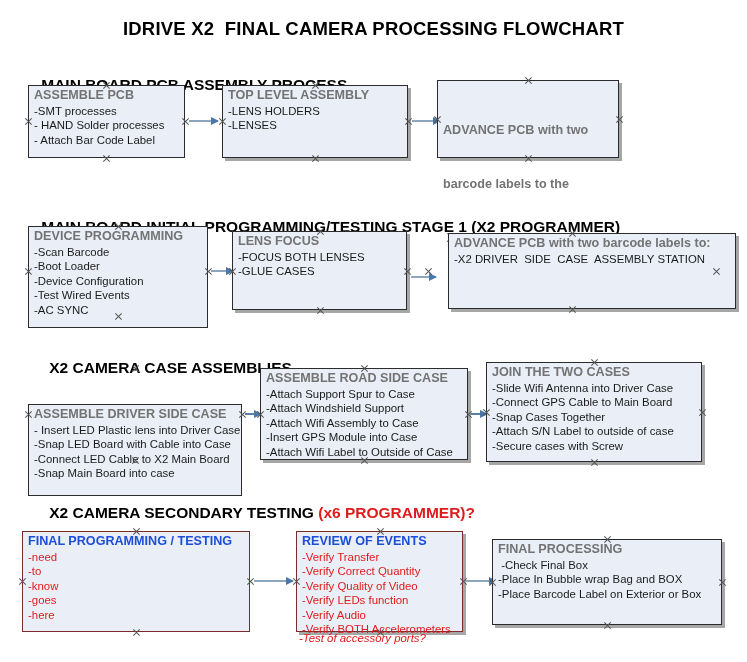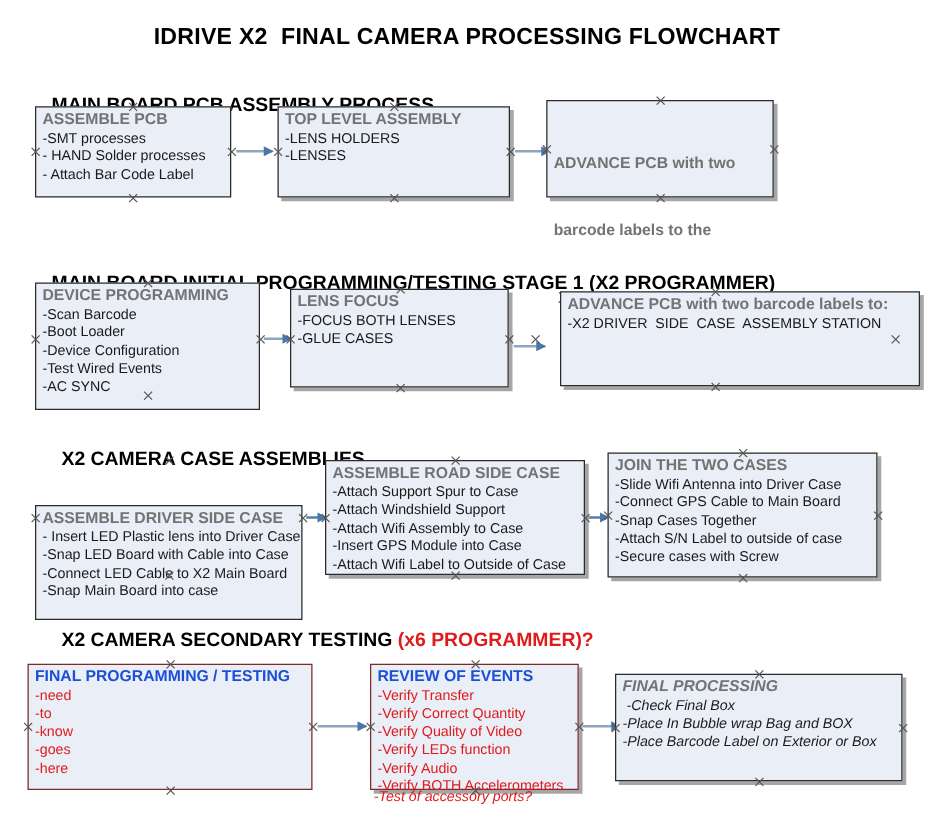--- a/index.html
+++ b/index.html
@@ -318,21 +318,21 @@
     </div>
   </div>
   <div class="overflow-line" style="left:299px; top:631px;">-Test of accessory ports?</div>
   <div class="hx" style="left:380px; top:531px;"></div>
   <div class="hx" style="left:296px; top:581px;"></div>
   <div class="hx" style="left:463px; top:581px;"></div>
   <div class="hx" style="left:380px; top:632px;"></div>
 
   <div class="arrow" style="left:466px; top:580px; width:30px;"></div>
 
-  <div class="box shadowed" style="left:492px; top:539px; width:230px; height:86px;font-style:italic;">
+  <div class="box shadowed" style="left:492px; top:539px; width:230px; height:86px;">
     <div class="box-inner">
       <div class="box-head">FINAL PROCESSING</div>
       <div class="box-line"> -Check Final Box</div>
       <div class="box-line">-Place In Bubble wrap Bag and BOX</div>
       <div class="box-line">-Place Barcode Label on Exterior or Box</div>
     </div>
   </div>
   <div class="hx" style="left:607px; top:539px;"></div>
   <div class="hx" style="left:492px; top:582px;"></div>
   <div class="hx" style="left:722px; top:582px;"></div>

